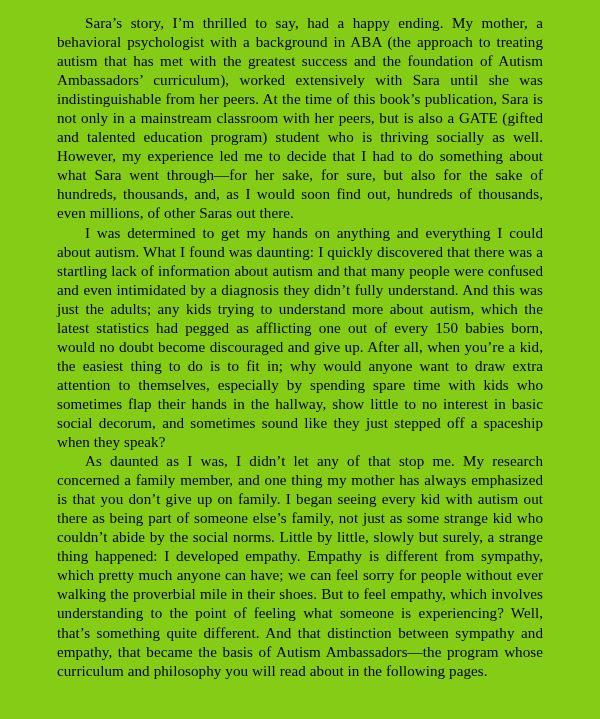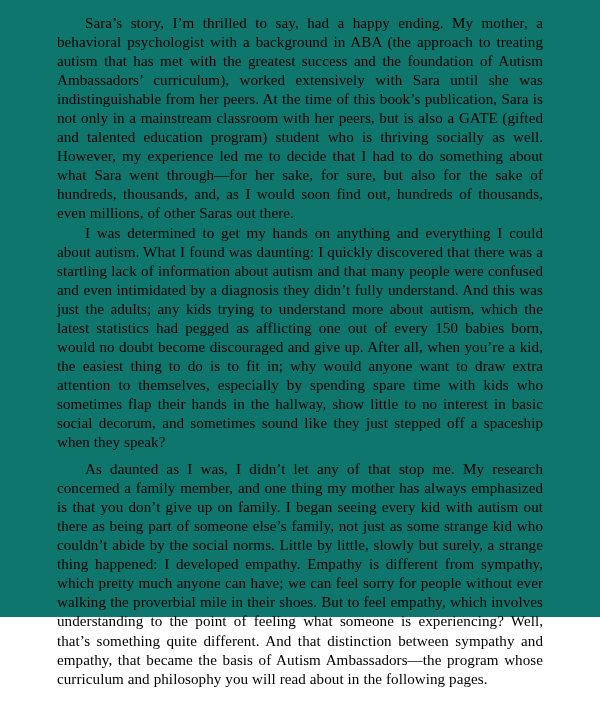--- a/index.html
+++ b/index.html
@@ -11,42 +11,41 @@
     width: 600px;
     height: 719px;
     overflow: hidden;
     font-family: "Liberation Serif", "DejaVu Serif", serif;
     color: #000000;
     -webkit-font-smoothing: antialiased;
   }
   .page {
     box-sizing: border-box;
     width: 600px;
-    height: 617px;
+    height: 719px;
     padding: 14px 57px 0 57px;
-    background: #0f766e;
+    background: #84cc16;
   }
   .body-text {
     font-size: 15.1px;
     line-height: 19.05px;
     text-align: justify;
     text-justify: inter-word;
     hyphens: auto;
     -webkit-hyphens: auto;
     word-spacing: 0.1px;
     letter-spacing: 0.06px;
   }
   .body-text p {
     margin: 0;
     text-indent: 28px;
     text-align: justify;
   }
   .body-text p:last-child {
     text-align-last: left;
-    margin-top: 8px;
   }
 </style>
 </head>
 <body>
 
 <div class="page">
   <div class="body-text">
     <p>Sara’s story, I’m thrilled to say, had a happy ending. My mother, a behavioral psychologist with a background in ABA (the approach to treating autism that has met with the greatest success and the foundation of Autism Ambassadors’ curriculum), worked extensively with Sara until she was indistinguishable from her peers. At the time of this book’s publication, Sara is not only in a mainstream classroom with her peers, but is also a GATE (gifted and talented education program) student who is thriving socially as well. However, my experience led me to decide that I had to do something about what Sara went through—for her sake, for sure, but also for the sake of hundreds, thousands, and, as I would soon find out, hundreds of thousands, even millions, of other Saras out there.</p>
     <p>I was determined to get my hands on anything and everything I could about autism. What I found was daunting: I quickly discovered that there was a startling lack of information about autism and that many people were confused and even intimidated by a diagnosis they didn’t fully understand. And this was just the adults; any kids trying to understand more about autism, which the latest statistics had pegged as afflicting one out of every 150 babies born, would no doubt become discouraged and give up. After all, when you’re a kid, the easiest thing to do is to fit in; why would anyone want to draw extra attention to themselves, especially by spending spare time with kids who sometimes flap their hands in the hallway, show little to no interest in basic social decorum, and sometimes sound like they just stepped off a spaceship when they speak?</p>
     <p>As daunted as I was, I didn’t let any of that stop me. My research concerned a family member, and one thing my mother has always emphasized is that you don’t give up on family. I began seeing every kid with autism out there as being part of someone else’s family, not just as some strange kid who couldn’t abide by the social norms. Little by little, slowly but surely, a strange thing happened: I developed empathy. Empathy is different from sympathy, which pretty much anyone can have; we can feel sorry for people without ever walking the proverbial mile in their shoes. But to feel empathy, which involves understanding to the point of feeling what someone is experiencing? Well, that’s something quite different. And that distinction between sympathy and empathy, that became the basis of Autism Ambassadors—the program whose curriculum and philosophy you will read about in the following pages.</p>

